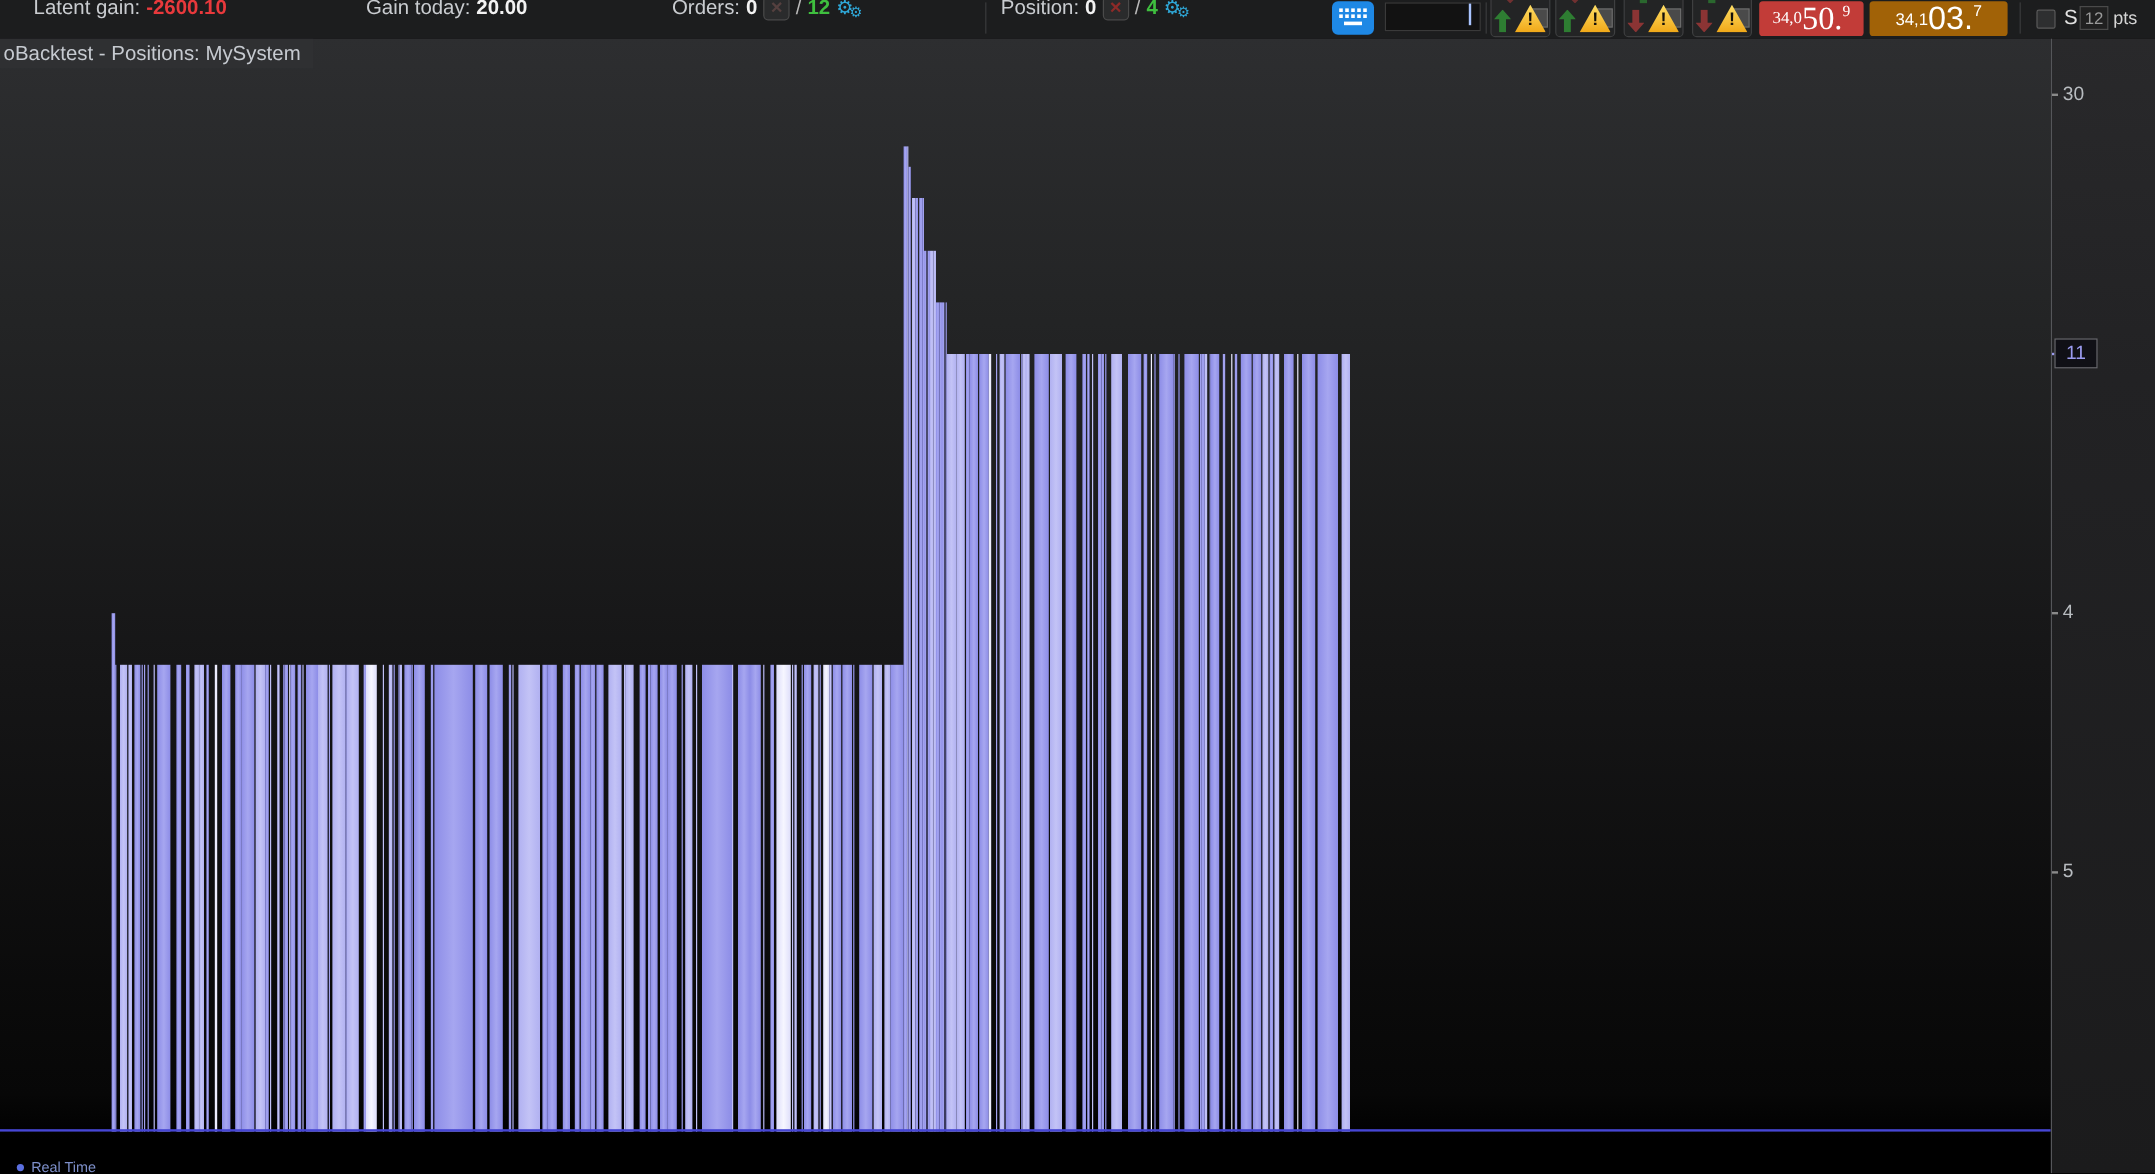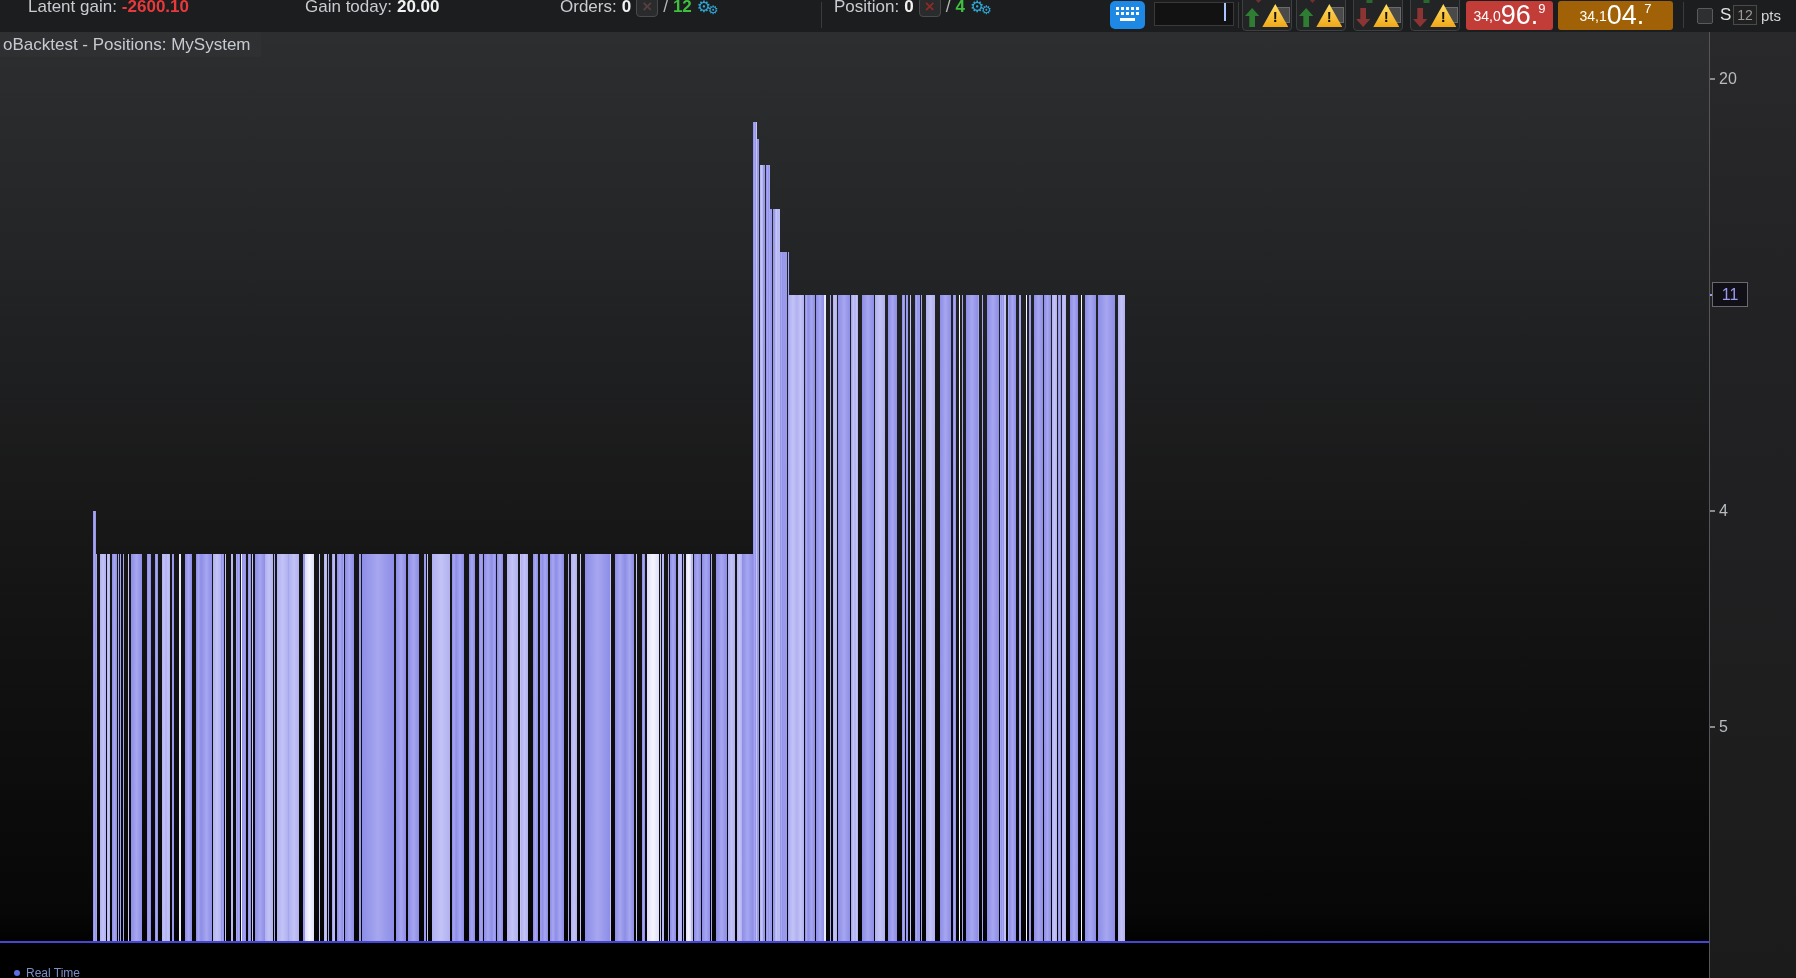--- a/index.html
+++ b/index.html
@@ -177,28 +177,28 @@
     </button>
     <button class="alert-btn" style="left:1410px;">
       <span class="blk-arrow arrow-up ghost"></span>
       <span class="blk-arrow arrow-down"></span>
       <span class="warn-wrap">
         <span class="warn-box"></span>
           <span class="warn-tri" style="position:absolute;left:0;top:1px;"></span>
       </span>
     </button>
 
-    <div class="price-box" style="left:1466px;width:87px;background:#c23c38;">
+    <div class="price-box" style="left:1466px;width:87px;background:#c23c38;font-family:Liberation Serif, serif;">
       <span class="price-small">34,0</span>
-        <span class="price-big">96.</span>
+        <span class="price-big">50.</span>
         <span class="price-sup">9</span>
     </div>
     <div class="price-box" style="left:1558px;width:115px;background:#a16207;">
       <span class="price-small">34,1</span>
-        <span class="price-big">04.</span>
+        <span class="price-big">03.</span>
         <span class="price-sup">7</span>
     </div>
 
     <div class="tb-divider" style="left:1683px;"></div>
 
     <div class="chk"></div>
     <span class="s-label">S</span>
     <input class="pts-input" type="text" value="12" style="">
     <span class="pts-label">pts</span>
   </div>
@@ -372,16 +372,16 @@
     </div>
 
   <div class="axis-gutter" id="axis-gutter">
       <div class="y-tick" style="top: 694px;"></div>
       <div class="y-label" style="top: 685px;">5</div>
       <div class="y-tick" style="top: 478px;"></div>
       <div class="y-label" style="top: 469px;">4</div>
       <div class="y-tick" style="top: 262px; background: rgb(155, 155, 240);"></div>
       <div class="y-label-hl" style="top: 250px;">11</div>
       <div class="y-tick" style="top: 46px;"></div>
-      <div class="y-label" style="top: 37px;">20</div>
+      <div class="y-label" style="top: 37px;">30</div>
     </div>
 
 </div>
 
 </body></html>

